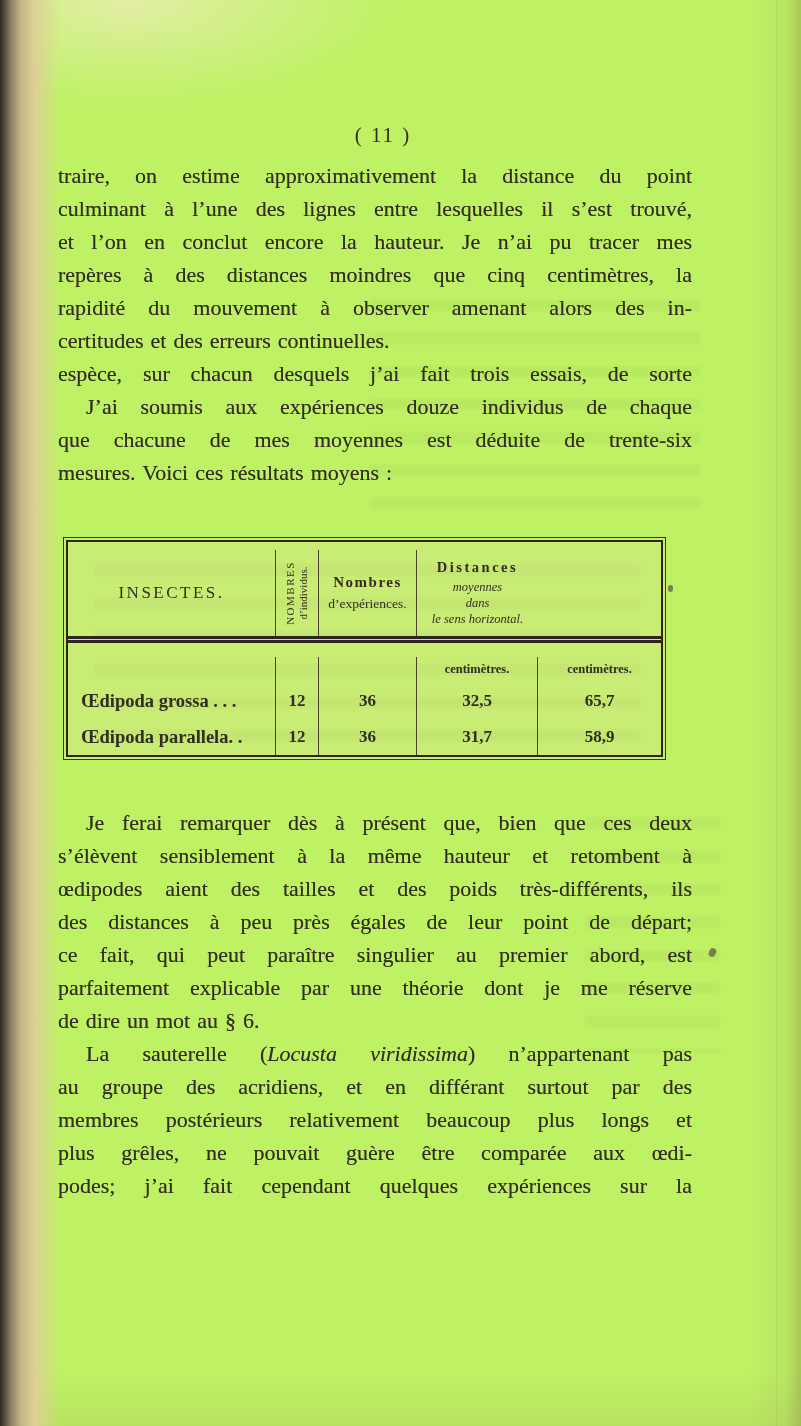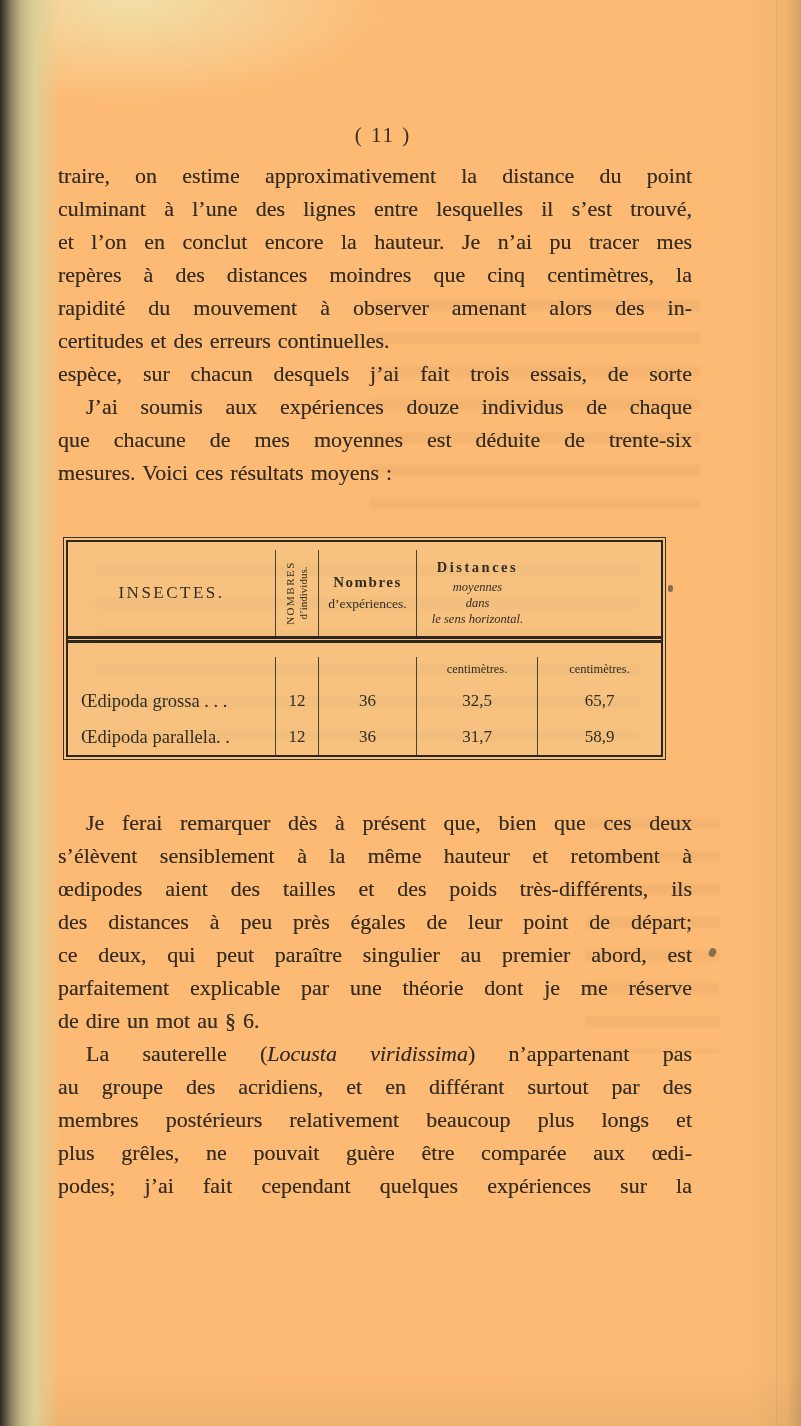--- a/index.html
+++ b/index.html
@@ -1,19 +1,19 @@
 <!DOCTYPE html>
 <html><head>
 <meta charset="utf-8">
 <style>
   * { margin:0; padding:0; box-sizing:border-box; }
   html,body { background:#777; }
   .page {
     position:relative; width:801px; height:1426px; overflow:hidden;
-    background:#fdba74;
+    background:#bef264;
     font-family:"Liberation Serif","DejaVu Serif",serif;
     color:#332c22;
   }
   
   .gutter {
     position:absolute; left:0; top:0; bottom:0; width:62px; z-index:3; pointer-events:none;
     background:linear-gradient(90deg,#2e2a26 0px,#4f4839 4px,#8b8163 11px,#bfb383 20px,#ddd096 34px,rgba(232,220,162,0) 60px);
   }
   .corner-light {
     position:absolute; left:0; top:0; width:420px; height:170px; z-index:2; pointer-events:none;
@@ -55,21 +55,21 @@
 
   
   .tbl-outer {
     position:absolute; left:63px; top:537px; width:603px; height:223px; z-index:2;
     border:1px solid #3a332a; padding:2px; background:rgba(232,220,162,0.25);
   }
   .tbl-inner { border:2px solid #2c261e; height:100%; display:flex; flex-direction:column; }
   .thead, .tbodyg { display:grid; grid-template-columns:208px 43px 98px 121px 1fr; }
   .thead { height:97px; }
   .hrule { height:7px; border-top:3px solid #2c261e; border-bottom:3px solid #2c261e; }
-  .tbodyg { flex:1; grid-template-rows:26px 36px 36px; padding-top:14px; }
+  .tbodyg { flex:1; grid-template-rows:26px 36px 36px; padding-top:14px;font-weight:bold; }
   .hc, .bc { border-right:1.5px solid #4a4133; }
   .hc.lastcol, .bc.lastcol { border-right:none; }
   .hc { display:flex; flex-direction:column; align-items:center; justify-content:center; text-align:center;margin-top:8px; }
   .hc .h-main  { font-weight:bold; font-size:15px; letter-spacing:1.5px; }
   .hc .h-sub   { font-size:13.5px; margin-top:5px; }
   .hc.insectes { font-size:17px; letter-spacing:2.5px; }
   .hc.distances .h-main { font-size:14.5px; letter-spacing:2.5px; }
   .hc.distances .h-sub  { font-size:12.5px; line-height:16px; margin-top:3px;font-style:italic; }
   .rot { transform:rotate(-90deg); width:90px; text-align:center; font-size:11px; line-height:13px; }
   .rot .r1 { letter-spacing:1.5px; }
@@ -154,21 +154,21 @@
         <div class="bc lastcol">58,9</div>
       </div>
     </div>
   </div>
 
   <div class="para" style="top:806px;">
     <div class="tline indent">Je ferai remarquer dès à présent que, bien que ces deux</div>
     <div class="tline">s’élèvent sensiblement à la même hauteur et retombent à</div>
     <div class="tline">œdipodes aient des tailles et des poids très-différents, ils</div>
     <div class="tline">des distances à peu près égales de leur point de départ;</div>
-    <div class="tline">ce deux, qui peut paraître singulier au premier abord, est</div>
+    <div class="tline">ce fait, qui peut paraître singulier au premier abord, est</div>
     <div class="tline">parfaitement explicable par une théorie dont je me réserve</div>
     <div class="tline last">de dire un mot au § 6.</div>
   </div>
 
   <div class="para" style="top:1037px;">
     <div class="tline indent"><span>La sauterelle (</span><span class="it">Locusta viridissima</span><span>) n’appartenant pas</span></div>
     <div class="tline">au groupe des acridiens, et en différant surtout par des</div>
     <div class="tline">membres postérieurs relativement beaucoup plus longs et</div>
     <div class="tline">plus grêles, ne pouvait guère être comparée aux œdi-</div>
     <div class="tline">podes; j’ai fait cependant quelques expériences sur la</div>

